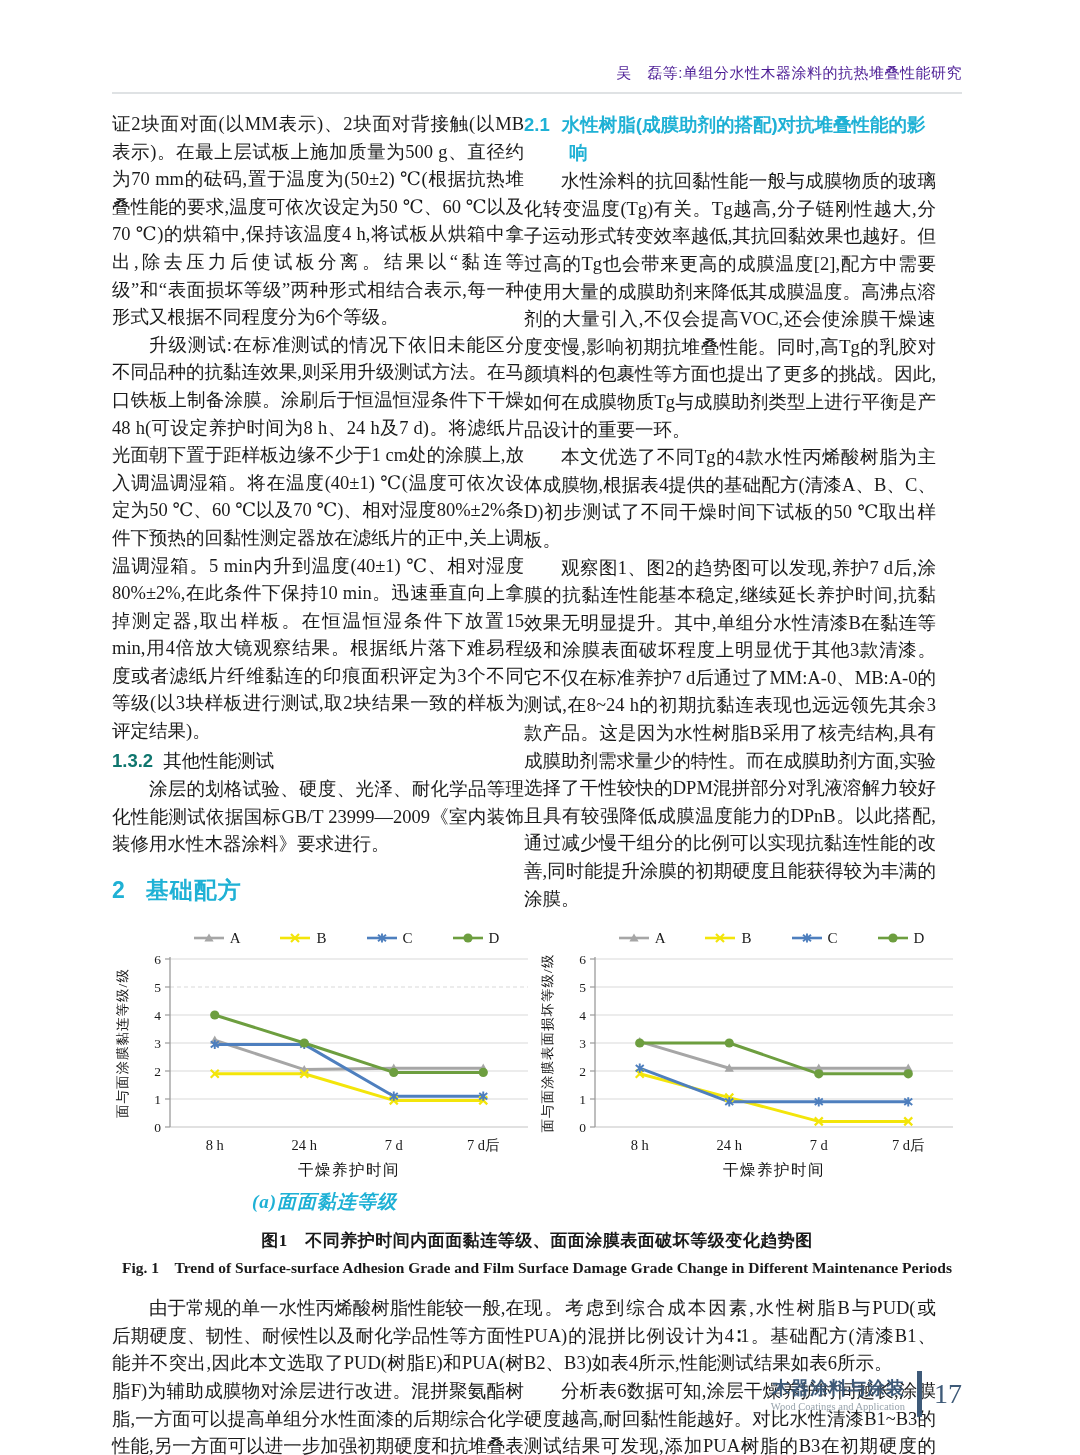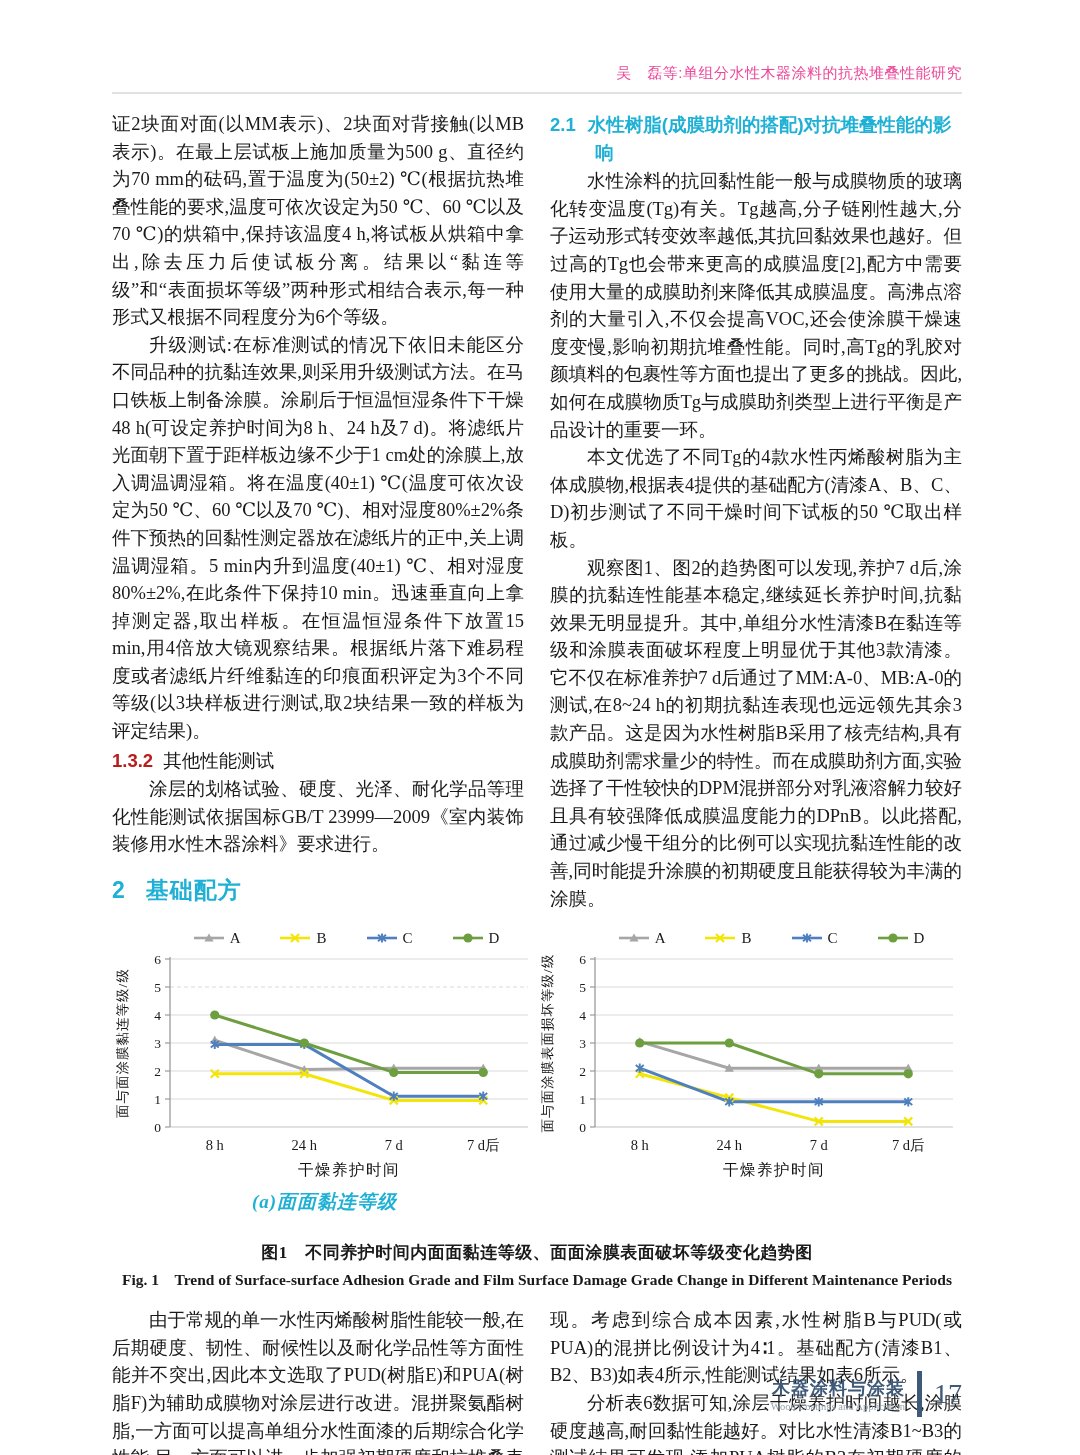--- a/index.html
+++ b/index.html
@@ -10,35 +10,35 @@
     box-sizing:border-box;
     padding:64px 118px 0 112px;
     overflow:hidden;
     font-family:"Liberation Serif","DejaVu Serif",serif;
     color:#1a1a1a;
   }
   
   .runhead{
     text-align:right;
     font-family:"Liberation Sans","DejaVu Sans",sans-serif;
-    font-size:15px;color:#ec4899;
+    font-size:15px;color:#4c1d95;
     padding-bottom:9px;
     border-bottom:2px solid #dfe2e4;
     letter-spacing:.5px;
   }
   
-  .columns{display:flex;gap:26px;margin-top:17px;}
+  .columns{display:flex;margin-top:17px;}
   .col{width:412px;}
   .col p{
     margin:0;font-size:18.5px;line-height:27.6px;
     text-align:justify;text-justify:inter-ideograph;
   }
   .col p.ind{text-indent:2em;}
   .subsec{margin:1px 0;font-size:18.5px;line-height:27.6px;}
-  .subsec .num{color:#b91c1c;font-family:"Liberation Sans","DejaVu Sans",sans-serif;font-weight:bold;margin-right:10px;}
+  .subsec .num{color:#0f766e;font-family:"Liberation Sans","DejaVu Sans",sans-serif;font-weight:bold;margin-right:10px;}
   .section-head{
     margin:16px 0 0 0;
     font-family:"Liberation Sans","DejaVu Sans",sans-serif;
     font-weight:bold;font-size:23px;color:#1fb1d5;letter-spacing:1px;
   }
   .section-head .num{margin-right:20px;}
   .sub-head{
     margin:0 0 2px 0;
     font-family:"Liberation Sans","DejaVu Sans",sans-serif;
     font-weight:bold;font-size:18.5px;line-height:27.6px;color:#1fb1d5;
@@ -52,21 +52,21 @@
     display:flex;justify-content:center;gap:38px;
     padding-left:42px;height:22px;align-items:center;
     font-size:15px;font-family:"Liberation Serif","DejaVu Serif",serif;
   }
   .legend-item{display:flex;align-items:center;gap:4px;}
   .chart-caption{
     text-align:center;color:#1fb1d5;font-weight:bold;font-style:italic;
     font-size:19px;margin-top:2px;letter-spacing:1px;
   }
   .fig-caption-cn{
-    text-align:center;font-weight:bold;font-size:17px;margin-top:26px;letter-spacing:.5px;
+    text-align:center;font-weight:bold;font-size:17px;margin-top:14px;letter-spacing:.5px;
   }
   .fig-caption-en{
     text-align:center;font-weight:bold;font-size:15.5px;margin-top:6px;
   }
   .columns.bottom{margin-top:16px;}
   
   .footer{
     position:absolute;right:118px;bottom:38px;
     display:flex;align-items:center;gap:12px;
   }

